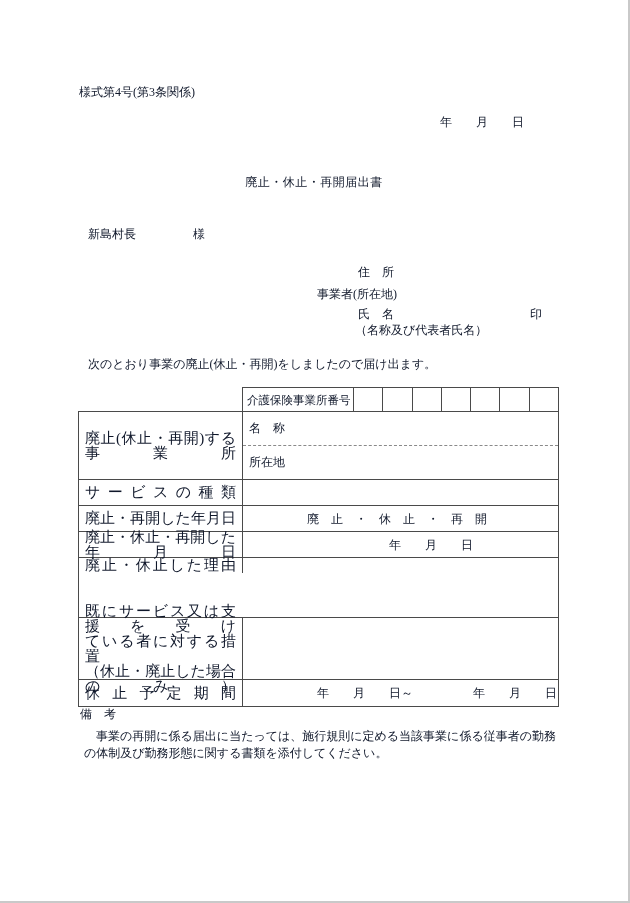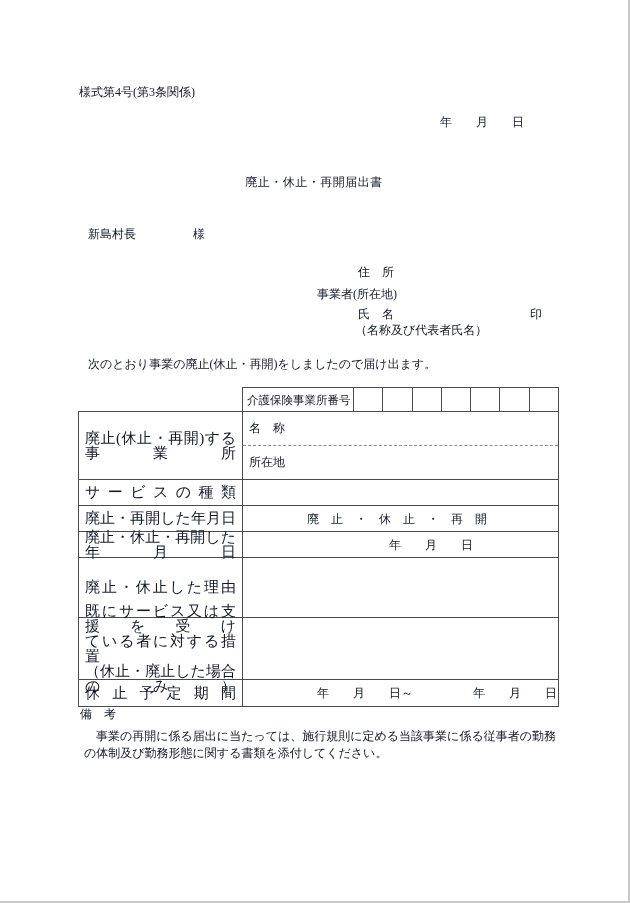--- a/index.html
+++ b/index.html
@@ -43,21 +43,21 @@
   .tlabel {
     width:164px; border-right:1px solid #4a4a4a;
     display:flex; align-items:center; padding:0 6px;
     font-size:15px;
   }
   .tlabel > div {
     width:100%; text-align:justify; text-align-last:justify;
     white-space:pre-line; line-height:15px;
   }
   .tvalue { flex:1; display:flex; align-items:center; white-space:pre; }
-  .h68 { height:68px; } .h60 { height:60px; } .h62 { height:62px; } .h26 { height:26px; }
+  .h68 { height:68px; } .h60 { height:60px;flex-direction:column; } .h62 { height:62px; } .h26 { height:26px; }
   .split { flex-direction:column; align-items:stretch; }
   .split .half {
     height:50%; display:flex; align-items:center; padding-left:6px; white-space:pre;
   }
   .split .half:first-child { border-bottom:1px dashed #8a8a8a; }
   .pad74 { padding-left:74px; } .pad146 { padding-left:146px; } .pad64 { padding-left:64px; }
 
   .remarks-heading { left:80px; top:706px; white-space:pre; }
   .remarks-body { left:84px; top:728px; width:478px; white-space:pre-line; line-height:16.5px; }
 </style>

